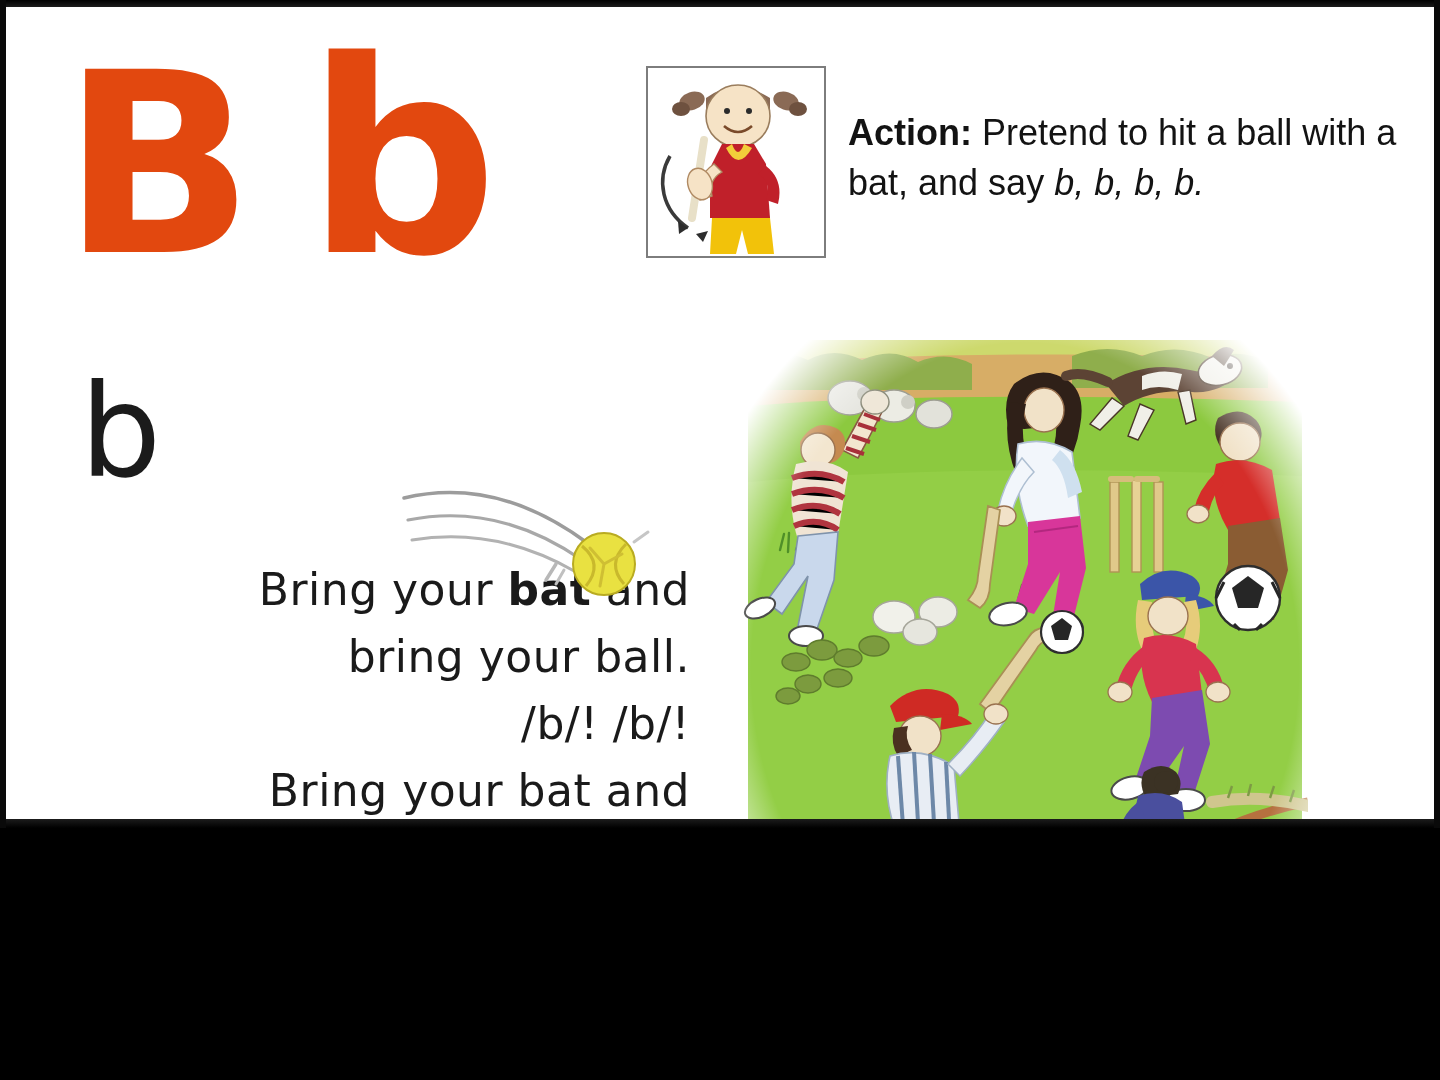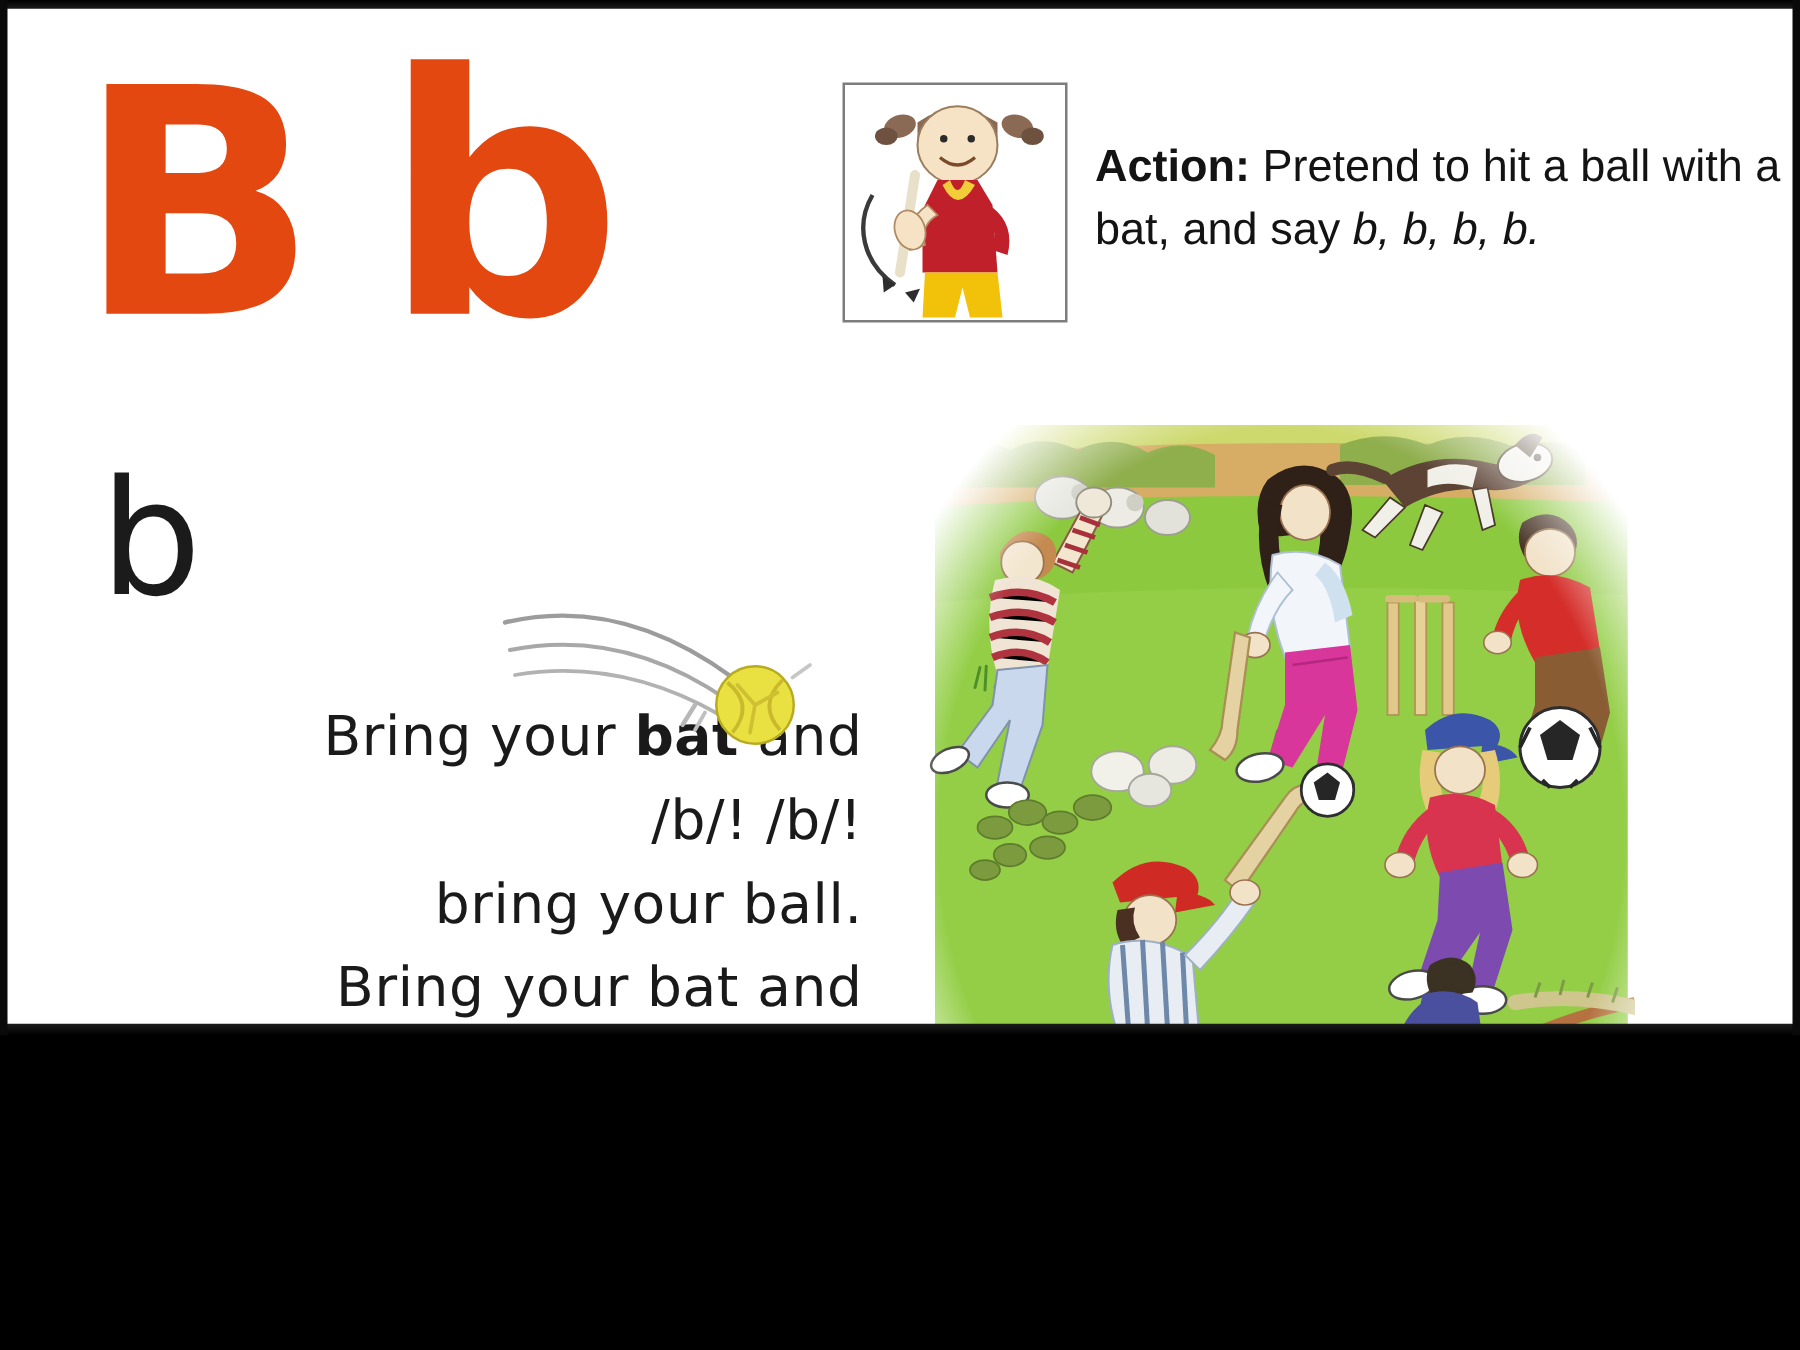--- a/index.html
+++ b/index.html
@@ -58,21 +58,21 @@
     letter-spacing: 52px;
     color: #e2480f;
     white-space: nowrap;
   }
   .bigletters .glyph-B { font-size: 252px; }
   .bigletters .glyph-b { font-size: 268px; }
 
   
   .action-row {
     position: absolute;
-    left: 674px;
+    left: 646px;
     top: 66px;
     display: flex;
     align-items: flex-start;
     gap: 22px;
   }
   .action-icon {
     width: 176px;
     height: 188px;
     border: 2px solid #7d7d7d;
     background: #ffffff;
@@ -204,22 +204,22 @@
     <div class="action-text">
       <b>Action:</b><span> Pretend to hit a ball with a bat, and say </span><i>b, b, b, b.</i>
     </div>
   </div>
 
   <div class="small-b">b</div>
 
 
   <div class="lyrics">
     <div class="line"><span>Bring your </span><b>bat</b><span> and</span></div>
+    <div class="line indent">bring your ball.</div>
     <div class="line">/b/! /b/!</div>
-    <div class="line indent">bring your ball.</div>
     <div class="line">Bring your bat and</div>
   </div>
 
   <div class="ball-group">
     <svg viewBox="0 0 270 140" xmlns="http://www.w3.org/2000/svg" aria-hidden="true">
       <path d="M8 30 Q100 8 190 74" stroke="#9c9c9c" stroke-width="3.5" fill="none" stroke-linecap="round"></path>
       <path d="M12 52 Q102 34 186 92" stroke="#a8a8a8" stroke-width="3.2" fill="none" stroke-linecap="round"></path>
       <path d="M16 72 Q100 58 180 104" stroke="#b2b2b2" stroke-width="3" fill="none" stroke-linecap="round"></path>
       <path d="M150 112 l10 -16" stroke="#b8b8b8" stroke-width="3.5" stroke-linecap="round"></path>
       <path d="M160 116 l8 -14" stroke="#c0c0c0" stroke-width="3" stroke-linecap="round"></path>

